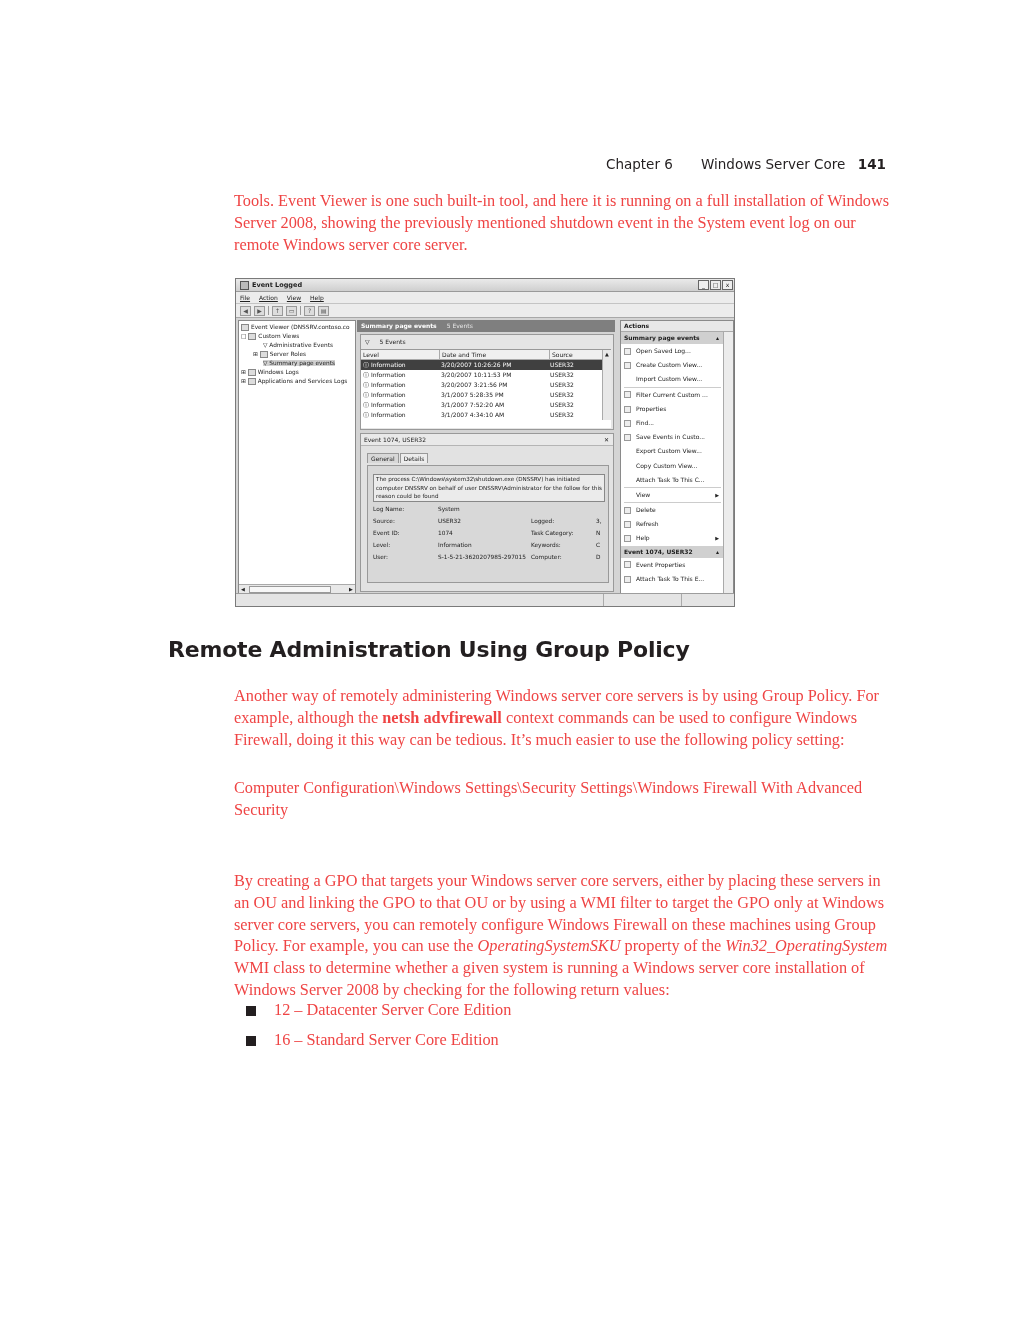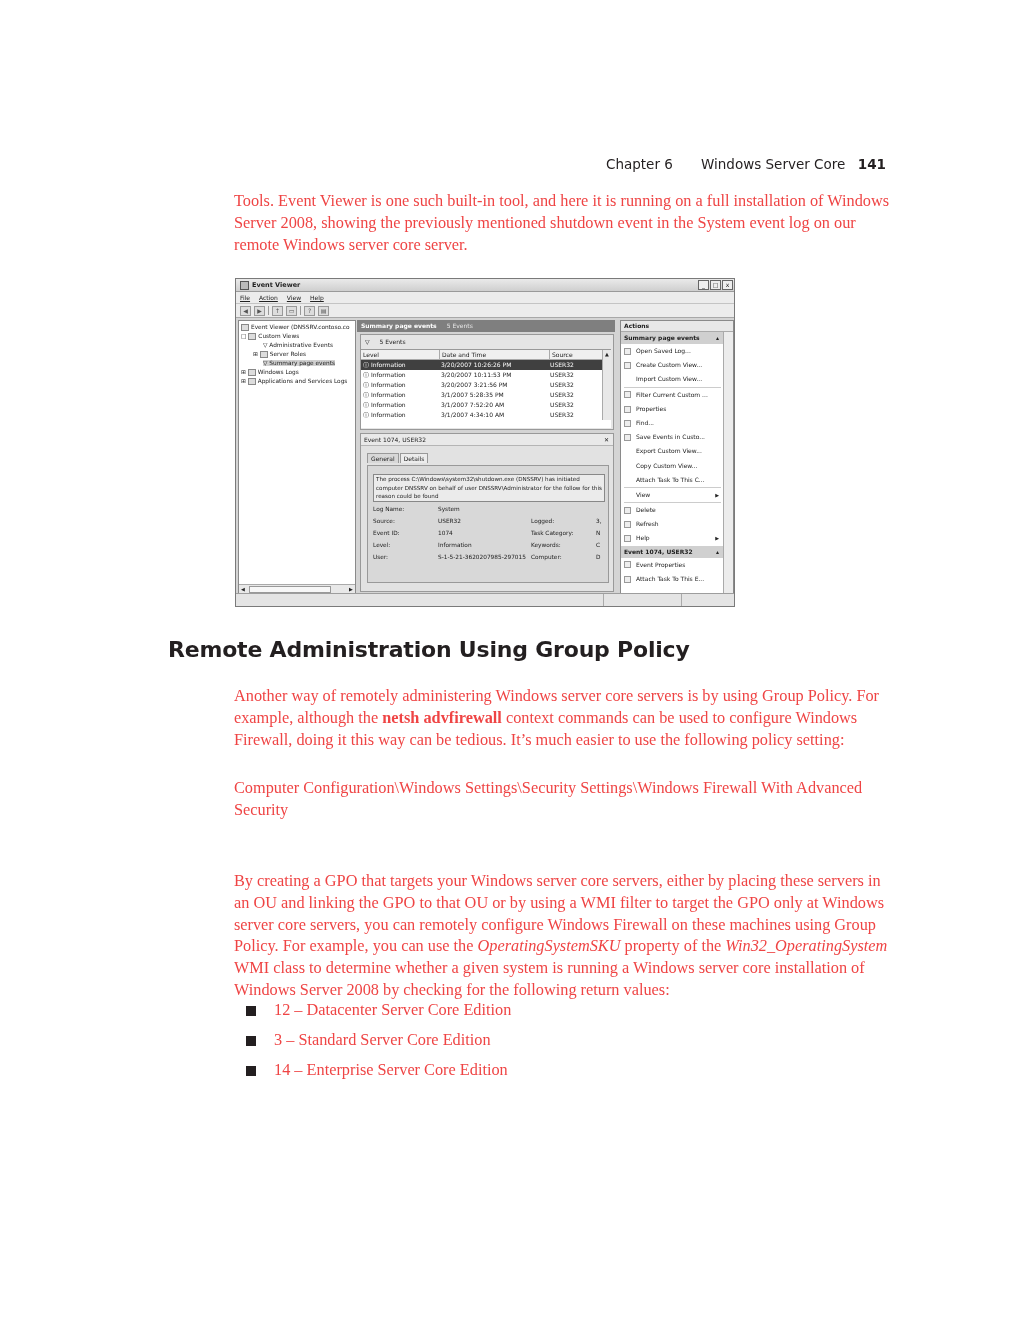--- a/index.html
+++ b/index.html
@@ -90,21 +90,21 @@
   <span class="chap">Chapter 6</span>
   <span class="sect">Windows Server Core</span>
   <span class="pg">141</span>
 </div>
 
 <p class="para p1 serif">Tools. Event Viewer is one such built-in tool, and here it is running on a full installation of Windows Server 2008, showing the previously mentioned shutdown event in the System event log on our remote Windows server core server.</p>
 
 <div class="fig">
   <div class="tb">
     <span class="ico"></span>
-    <span class="title">Event Viewer</span>
+    <span class="title">Event Logged</span>
     <span class="wbtn">_</span>
     <span class="wbtn">□</span>
     <span class="wbtn">x</span>
   </div>
   <div class="menubar">
     <span>File</span>
     <span>Action</span>
     <span>View</span>
     <span>Help</span>
   </div>
@@ -273,19 +273,15 @@
 
 <p class="para p4 serif"><span>By creating a GPO that targets your Windows server core servers, either by placing these servers in an OU and linking the GPO to that OU or by using a WMI filter to target the GPO only at Windows server core servers, you can remotely configure Windows Firewall on these machines using Group Policy. For example, you can use the </span><i>OperatingSystemSKU</i><span> property of the </span><i>Win32_OperatingSystem</i><span> WMI class to determine whether a given system is running a Windows server core installation of Windows Server 2008 by checking for the following return values:</span></p>
 
 <ul class="bullets serif">
   <li>
       <span class="sq"></span>
       <span>12 – Datacenter Server Core Edition</span>
     </li>
   <li>
       <span class="sq"></span>
-      <span>3 – Standard Server Core Edition</span>
-    </li>
-  <li>
-      <span class="sq"></span>
-      <span>14 – Enterprise Server Core Edition</span>
+      <span>16 – Standard Server Core Edition</span>
     </li>
 </ul>
 
 </body></html>

